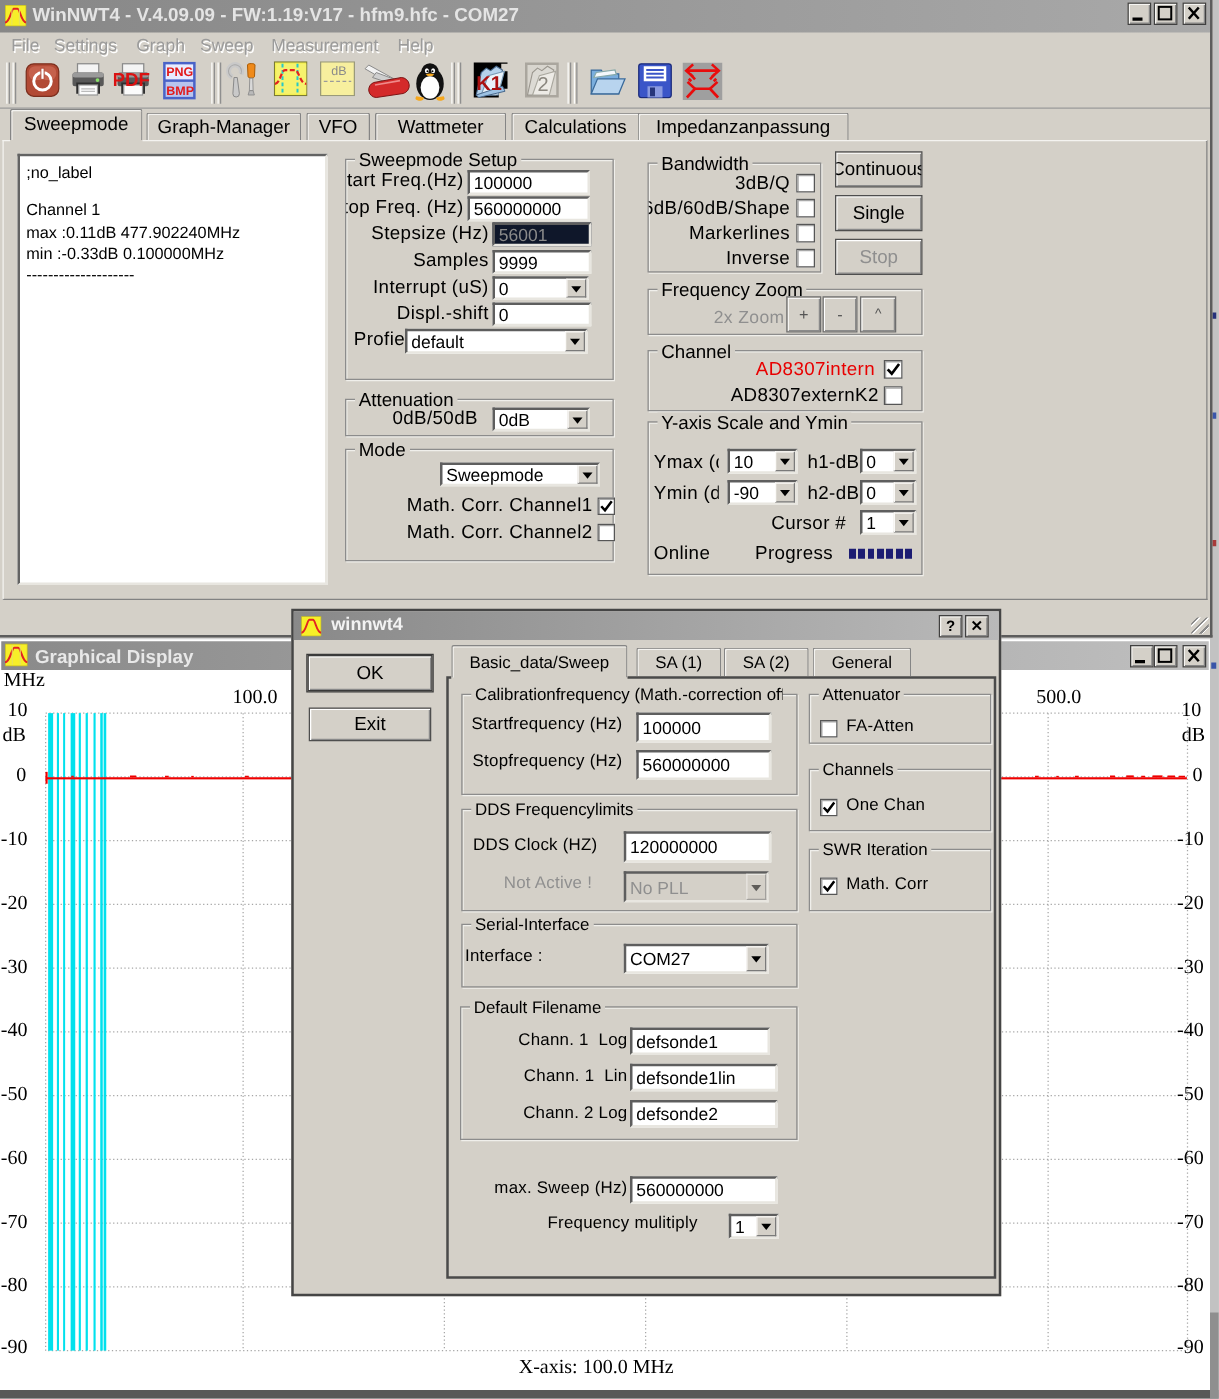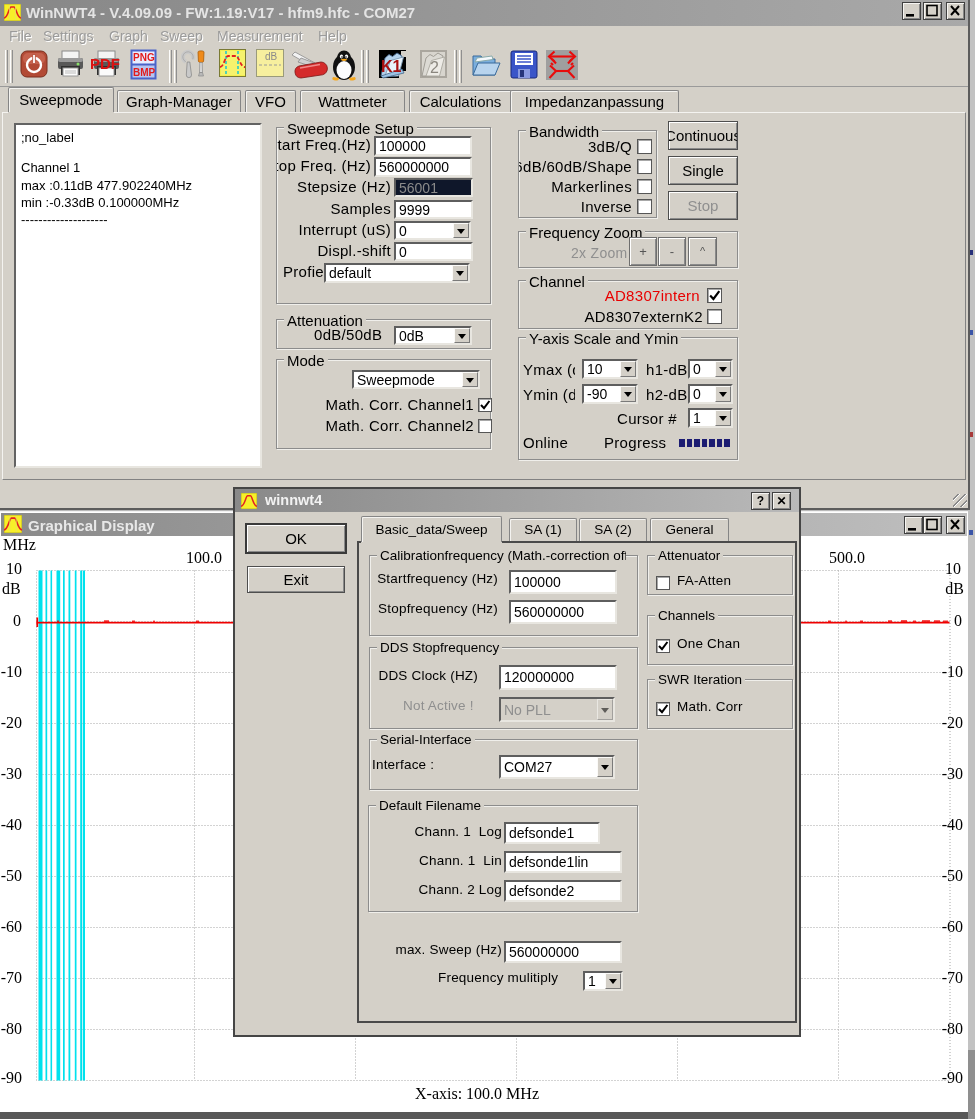--- a/index.html
+++ b/index.html
@@ -489,21 +489,21 @@
 
     <div class="abs grp" style="left:134px;top:66px;width:269px;height:81px">
         <b style="max-width:249px;overflow:hidden">Calibrationfrequency (Math.-correction offset)</b>
       </div>
     <div class="rlbl" style="left:135px;top:82px;width:128px;overflow:hidden">Startfrequency (Hz)</div>
     <div class="abs inp" style="left:274px;top:81px;width:108px;height:24px;line-height:20px">100000</div>
     <div class="rlbl" style="left:135px;top:112px;width:128px;overflow:hidden">Stopfrequency (Hz)</div>
     <div class="abs inp" style="left:274px;top:111px;width:108px;height:24px;line-height:20px">560000000</div>
 
     <div class="abs grp" style="left:134px;top:158px;width:269px;height:82px">
-        <b>DDS Stopfrequency</b>
+        <b>DDS Frequencylimits</b>
       </div>
     <div class="rlbl" style="left:130px;top:179px;width:113px;overflow:hidden">DDS Clock (HZ)</div>
     <div class="abs inp" style="left:264px;top:176px;width:118px;height:25px;line-height:21px">120000000</div>
     <div class="lbl" style="left:168px;top:209px;color:#8f8f8f">Not Active !</div>
     <div class="combo" style="left:264px;top:208px;width:116px;height:25px;background:#d4d0c8;color:#8f8f8f">
         <span class="tx">No PLL</span>
         <span class="carr" style="opacity:.55"></span>
       </div>
 
     <div class="abs grp" style="left:134px;top:250px;width:269px;height:51px">
@@ -538,21 +538,21 @@
         <svg width="12" height="12" viewBox="0 0 12 12">
           <path d="M2 6 l3 3.2 L10.4 2" stroke="#000" stroke-width="2" fill="none"></path>
         </svg>
       </div>
     <div class="lbl" style="left:442px;top:210px">Math. Corr</div>
 
     <div class="abs grp" style="left:133px;top:316px;width:270px;height:107px">
         <b>Default Filename</b>
       </div>
     <div class="rlbl" style="left:150px;top:335px;width:117px">Chann. 1&nbsp; Log</div>
-    <div class="abs inp" style="left:269px;top:333px;width:96px;height:22px;line-height:18px">defsonde1</div>
+    <div class="abs inp" style="left:269px;top:333px;width:112px;height:22px;line-height:18px">defsonde1</div>
     <div class="rlbl" style="left:150px;top:364px;width:117px">Chann. 1&nbsp; Lin</div>
     <div class="abs inp" style="left:269px;top:362px;width:118px;height:22px;line-height:18px">defsonde1lin</div>
     <div class="rlbl" style="left:150px;top:393px;width:117px">Chann. 2 Log</div>
     <div class="abs inp" style="left:269px;top:391px;width:118px;height:22px;line-height:18px">defsonde2</div>
 
     <div class="rlbl" style="left:150px;top:453px;width:117px">max. Sweep (Hz)</div>
     <div class="abs inp" style="left:269px;top:452px;width:118px;height:22px;line-height:18px">560000000</div>
     <div class="lbl" style="left:203px;top:481px">Frequency mulitiply</div>
     <div class="combo" style="left:348px;top:482px;width:40px;height:20px">
         <span class="tx">1</span>

